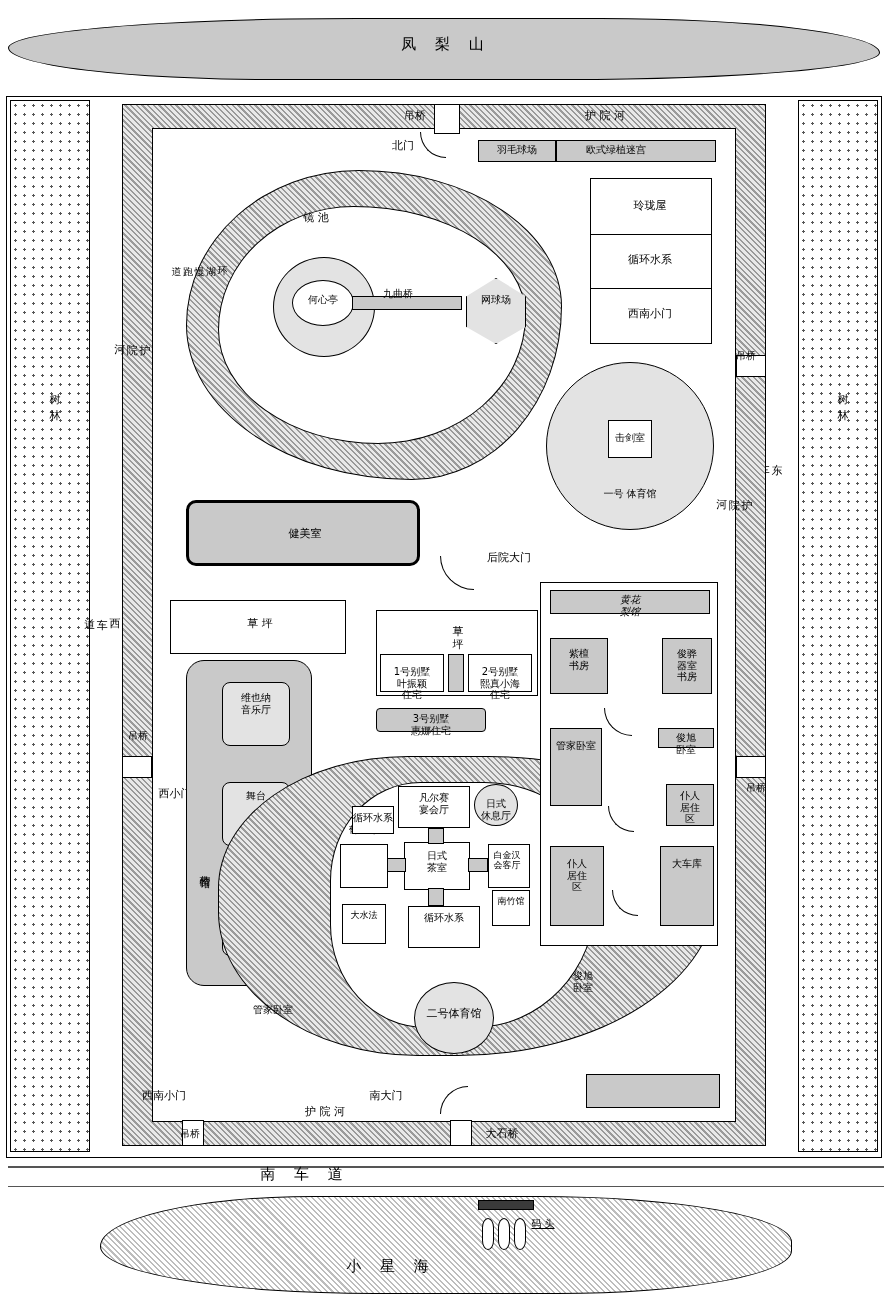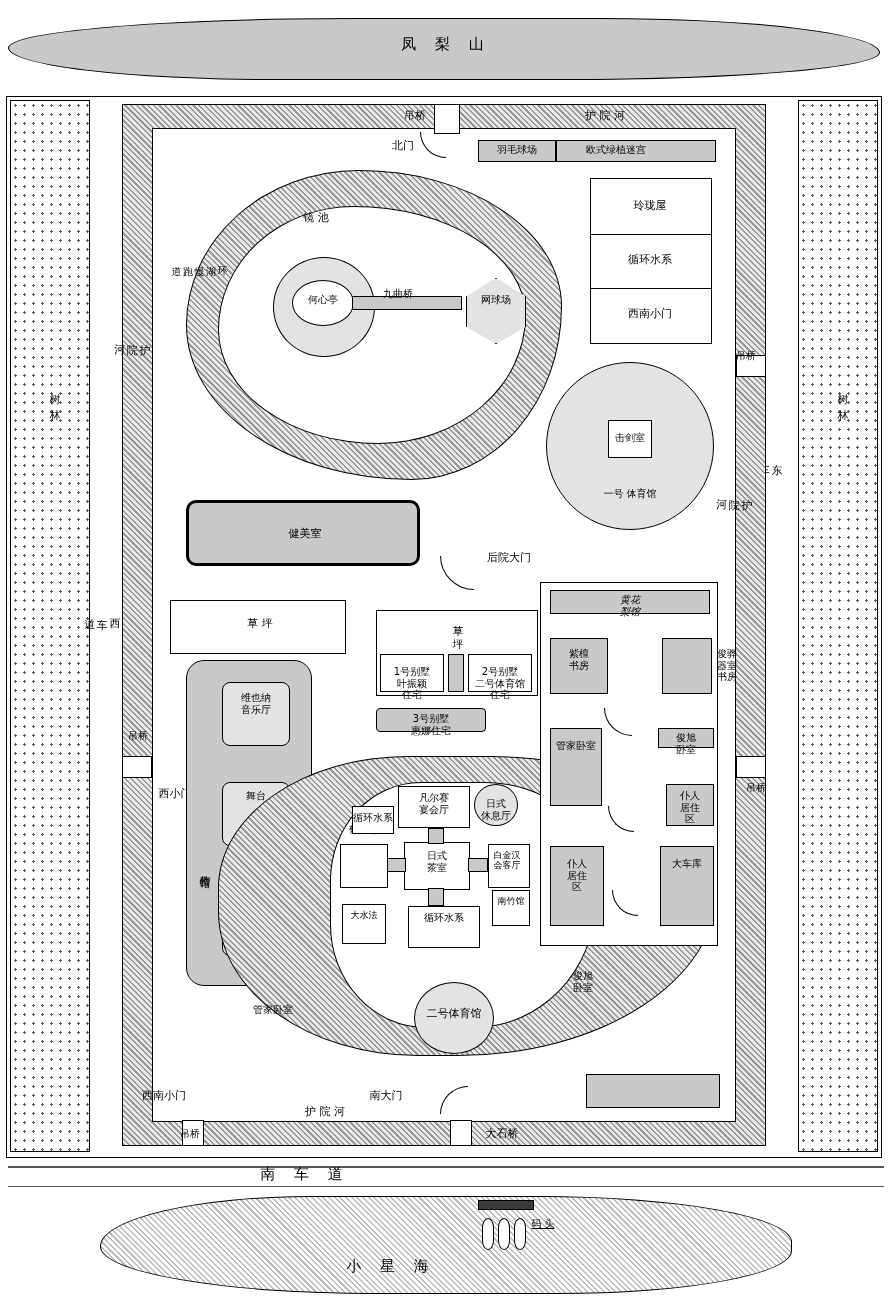--- a/index.html
+++ b/index.html
@@ -131,21 +131,21 @@
   <div class="box wht bd" style="left:376px;top:610px;width:162px;height:86px;"></div>
   <div class="lbl" style="left:380px;top:626px;width:156px;font-size:11px;">草
 坪</div>
   <div class="box wht bd" style="left:380px;top:654px;width:64px;height:38px;"></div>
   <div class="lbl" style="left:382px;top:666px;width:60px;font-size:10px;">1号别墅
 叶振颖
 住宅</div>
   <div class="box grey bd" style="left:448px;top:654px;width:16px;height:38px;"></div>
   <div class="box wht bd" style="left:468px;top:654px;width:64px;height:38px;"></div>
   <div class="lbl" style="left:470px;top:666px;width:60px;font-size:10px;">2号别墅
-二号体育馆
+熙真小海
 住宅</div>
 
   <div class="box" style="left:440px;top:556px;width:34px;height:34px;border-left:1px solid #000;border-bottom:1px solid #000;border-bottom-left-radius:34px;"></div>
   <div class="lbl" style="left:474px;top:552px;width:70px;">后院大门</div>
 
   <div class="box grey bd" style="left:376px;top:708px;width:110px;height:24px;border-radius:4px;"></div>
   <div class="lbl" style="left:398px;top:713px;width:66px;font-size:10px;">3号别墅
 惠娜住宅</div>
 
   <div class="box grey bd" style="left:186px;top:660px;width:126px;height:326px;border-radius:18px;"></div>
@@ -209,21 +209,21 @@
 
   <div class="box grey bd" style="left:550px;top:590px;width:160px;height:24px;"></div>
   <div class="lbl" style="left:570px;top:594px;width:120px;font-size:10px;font-style:italic;">黄花
 梨馆</div>
 
   <div class="box grey bd" style="left:550px;top:638px;width:58px;height:56px;"></div>
   <div class="lbl" style="left:550px;top:648px;width:58px;font-size:10px;">紫檀
 书房</div>
 
   <div class="box grey bd" style="left:662px;top:638px;width:50px;height:56px;"></div>
-  <div class="lbl" style="left:662px;top:648px;width:50px;font-size:10px;margin-left:40px;">俊骅
+  <div class="lbl" style="left:662px;top:648px;width:50px;font-size:10px;">俊骅
 器室
 书房</div>
 
   <div class="box grey bd" style="left:550px;top:728px;width:52px;height:78px;"></div>
   <div class="lbl" style="left:550px;top:740px;width:52px;font-size:10px;">管家卧室</div>
 
   <div class="box grey bd" style="left:658px;top:728px;width:56px;height:20px;"></div>
   <div class="lbl" style="left:650px;top:732px;width:72px;font-size:10px;">俊旭
 卧室</div>
 

